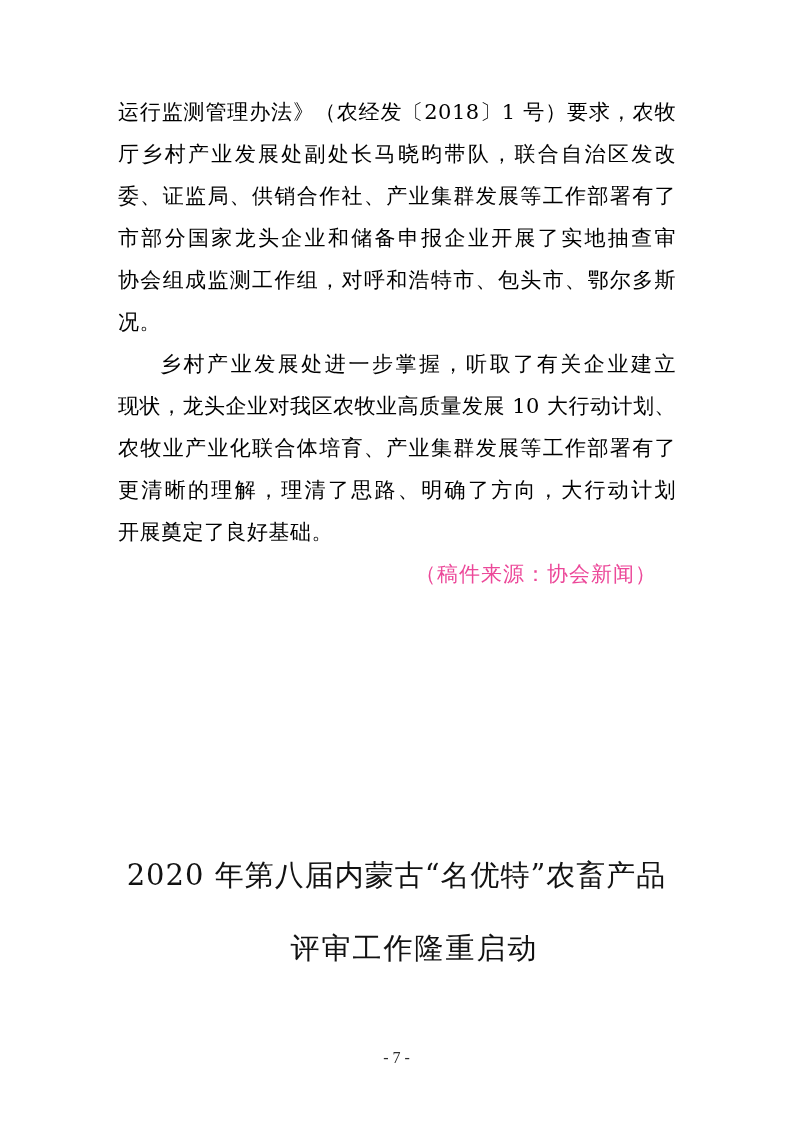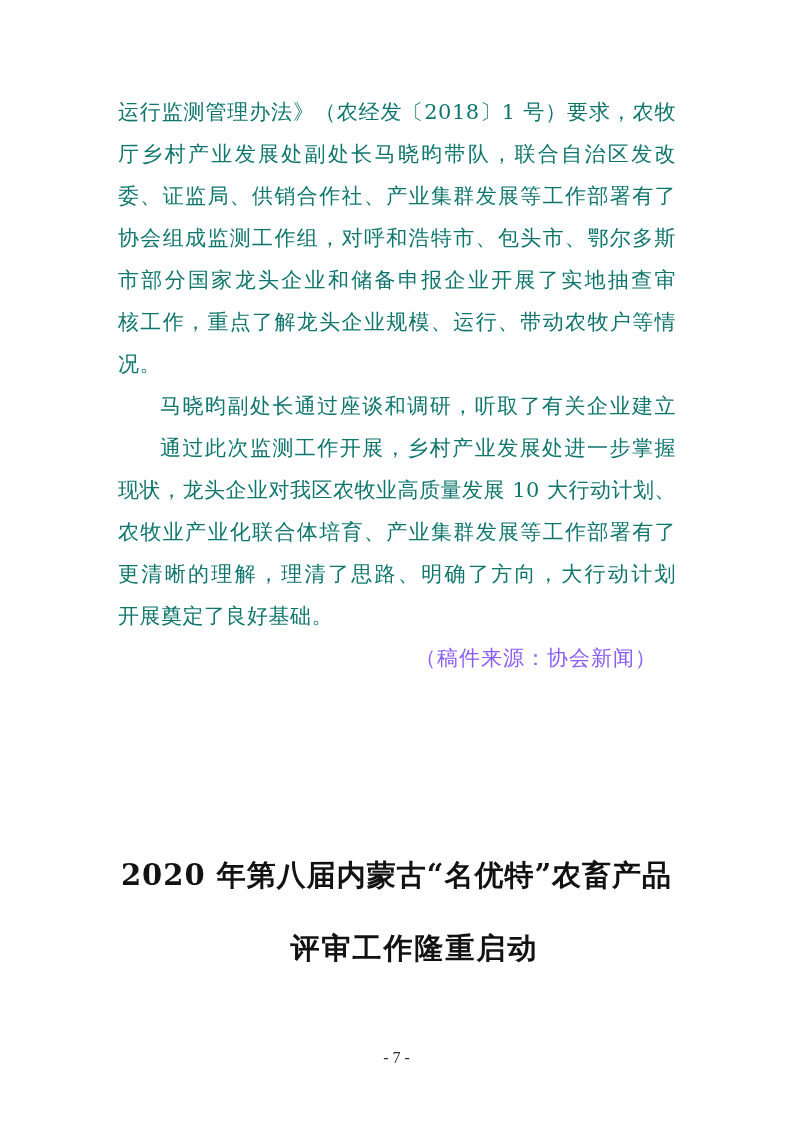--- a/index.html
+++ b/index.html
@@ -19,53 +19,53 @@
   .content {
     position: absolute;
     left: 118px;
     top: 91px;
     width: 558px;
   }
   .body-line {
     font-size: 21px;
     line-height: 42px;
     height: 42px;
-    color: #0f766e;
+    color: #000000;
     letter-spacing: 0.5px;
     white-space: nowrap;
   }
   .just {
     text-align: justify;
     text-align-last: justify;
     text-justify: inter-character;
   }
   .plain {
     text-align: left;
     text-align-last: left;
   }
   .indent {
     text-indent: 2em;
   }
   .source-line {
     font-size: 21px;
     line-height: 42px;
     height: 42px;
-    color: #8b5cf6;
+    color: #ec4899;
     text-align: right;
     padding-right: 19px;
     letter-spacing: 1px;
   }
   .headline {
     position: absolute;
     left: 0;
     width: 793px;
     top: 847px;
     text-align: center;
     color: #121212;
-    font-weight: bold;
+    font-weight: normal;
   }
   .headline-line-1 {
     margin-top: 4px;
     height: 48px;
     line-height: 48px;
     font-size: 29px;
     letter-spacing: 1px;
   }
   .headline-line-2 {
     margin-top: 25px;
@@ -90,26 +90,24 @@
 </style>
 </head>
 <body>
 
 <div class="page">
 
   <div class="content">
     <div class="body-line just">运行监测管理办法》（农经发〔2018〕1 号）要求，农牧</div>
     <div class="body-line just">厅乡村产业发展处副处长马晓昀带队，联合自治区发改</div>
     <div class="body-line just">委、证监局、供销合作社、产业集群发展等工作部署有了</div>
+    <div class="body-line just">市部分国家龙头企业和储备申报企业开展了实地抽查审</div>
     <div class="body-line just">协会组成监测工作组，对呼和浩特市、包头市、鄂尔多斯</div>
-    <div class="body-line just">市部分国家龙头企业和储备申报企业开展了实地抽查审</div>
-    <div class="body-line just">核工作，重点了解龙头企业规模、运行、带动农牧户等情</div>
     <div class="body-line plain">况。</div>
-    <div class="body-line just indent">马晓昀副处长通过座谈和调研，听取了有关企业建立</div>
-    <div class="body-line just indent">通过此次监测工作开展，乡村产业发展处进一步掌握</div>
+    <div class="body-line just indent">乡村产业发展处进一步掌握，听取了有关企业建立</div>
     <div class="body-line just">现状，龙头企业对我区农牧业高质量发展 10 大行动计划、</div>
     <div class="body-line just">农牧业产业化联合体培育、产业集群发展等工作部署有了</div>
     <div class="body-line just">更清晰的理解，理清了思路、明确了方向，大行动计划</div>
     <div class="body-line plain">开展奠定了良好基础。</div>
     <div class="source-line">（稿件来源：协会新闻）</div>
   </div>
 
   <div class="headline">
     <div class="headline-line-1">2020 年第八届内蒙古“名优特”农畜产品</div>
     <div class="headline-line-2">评审工作隆重启动</div>

